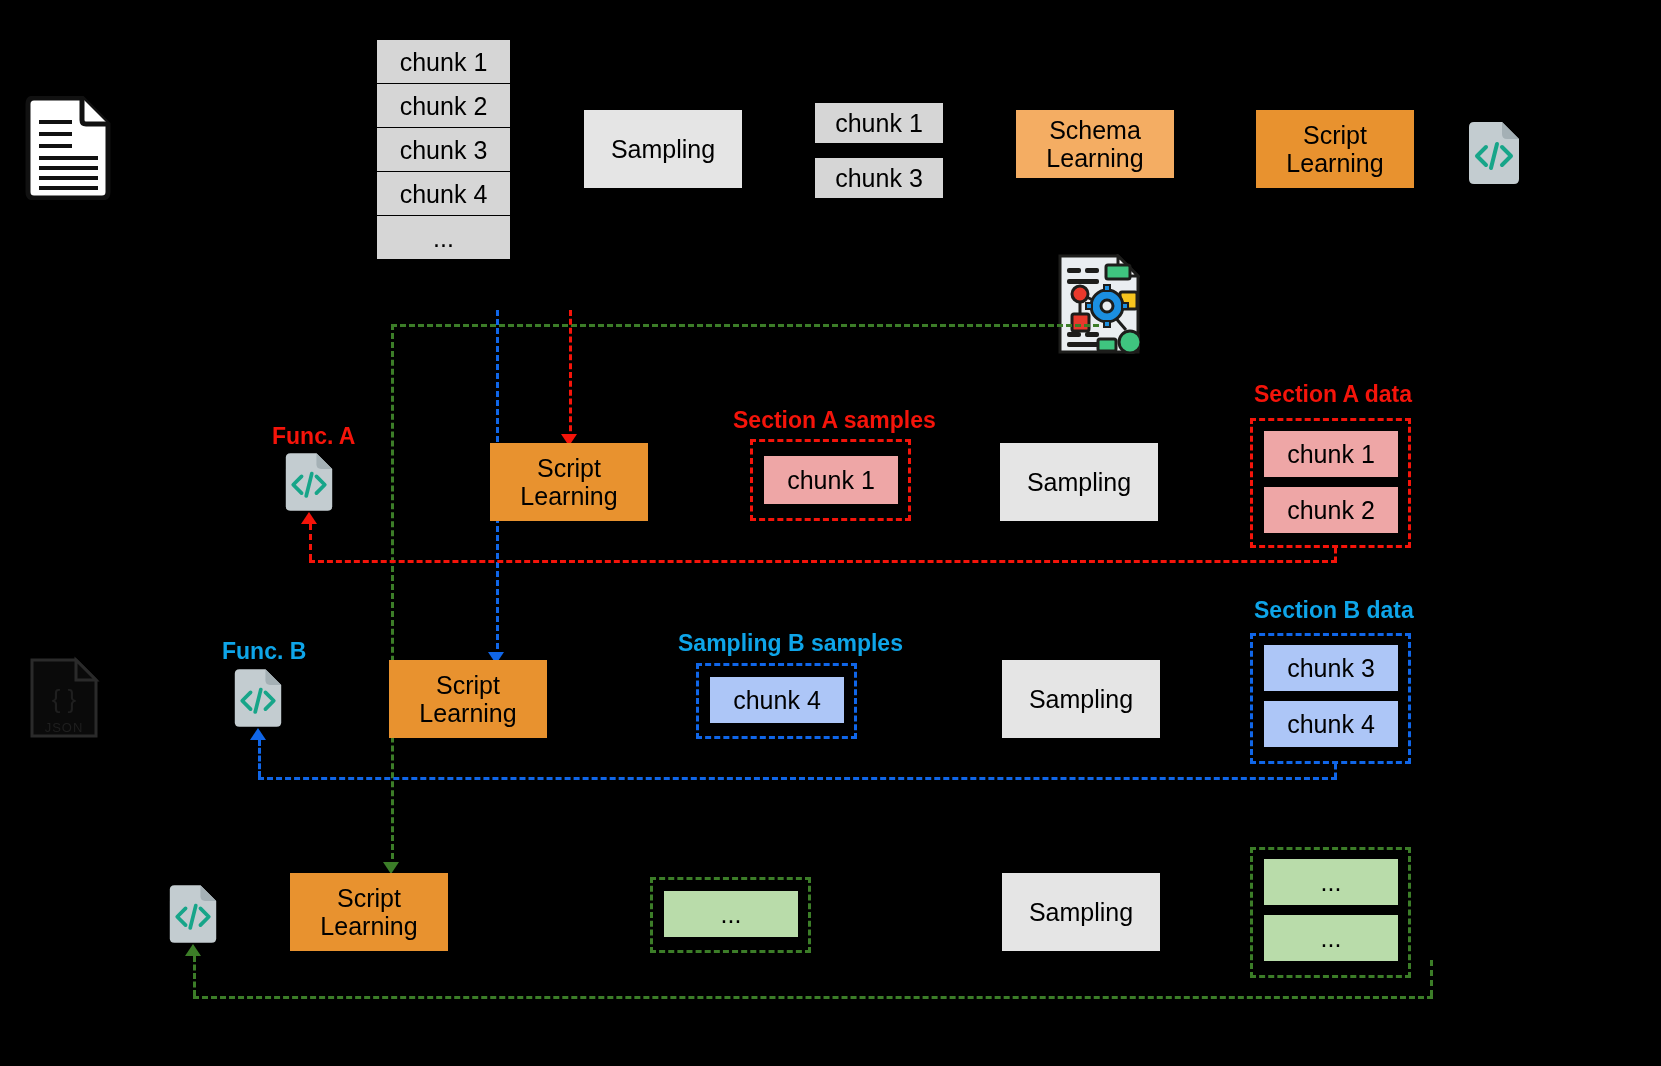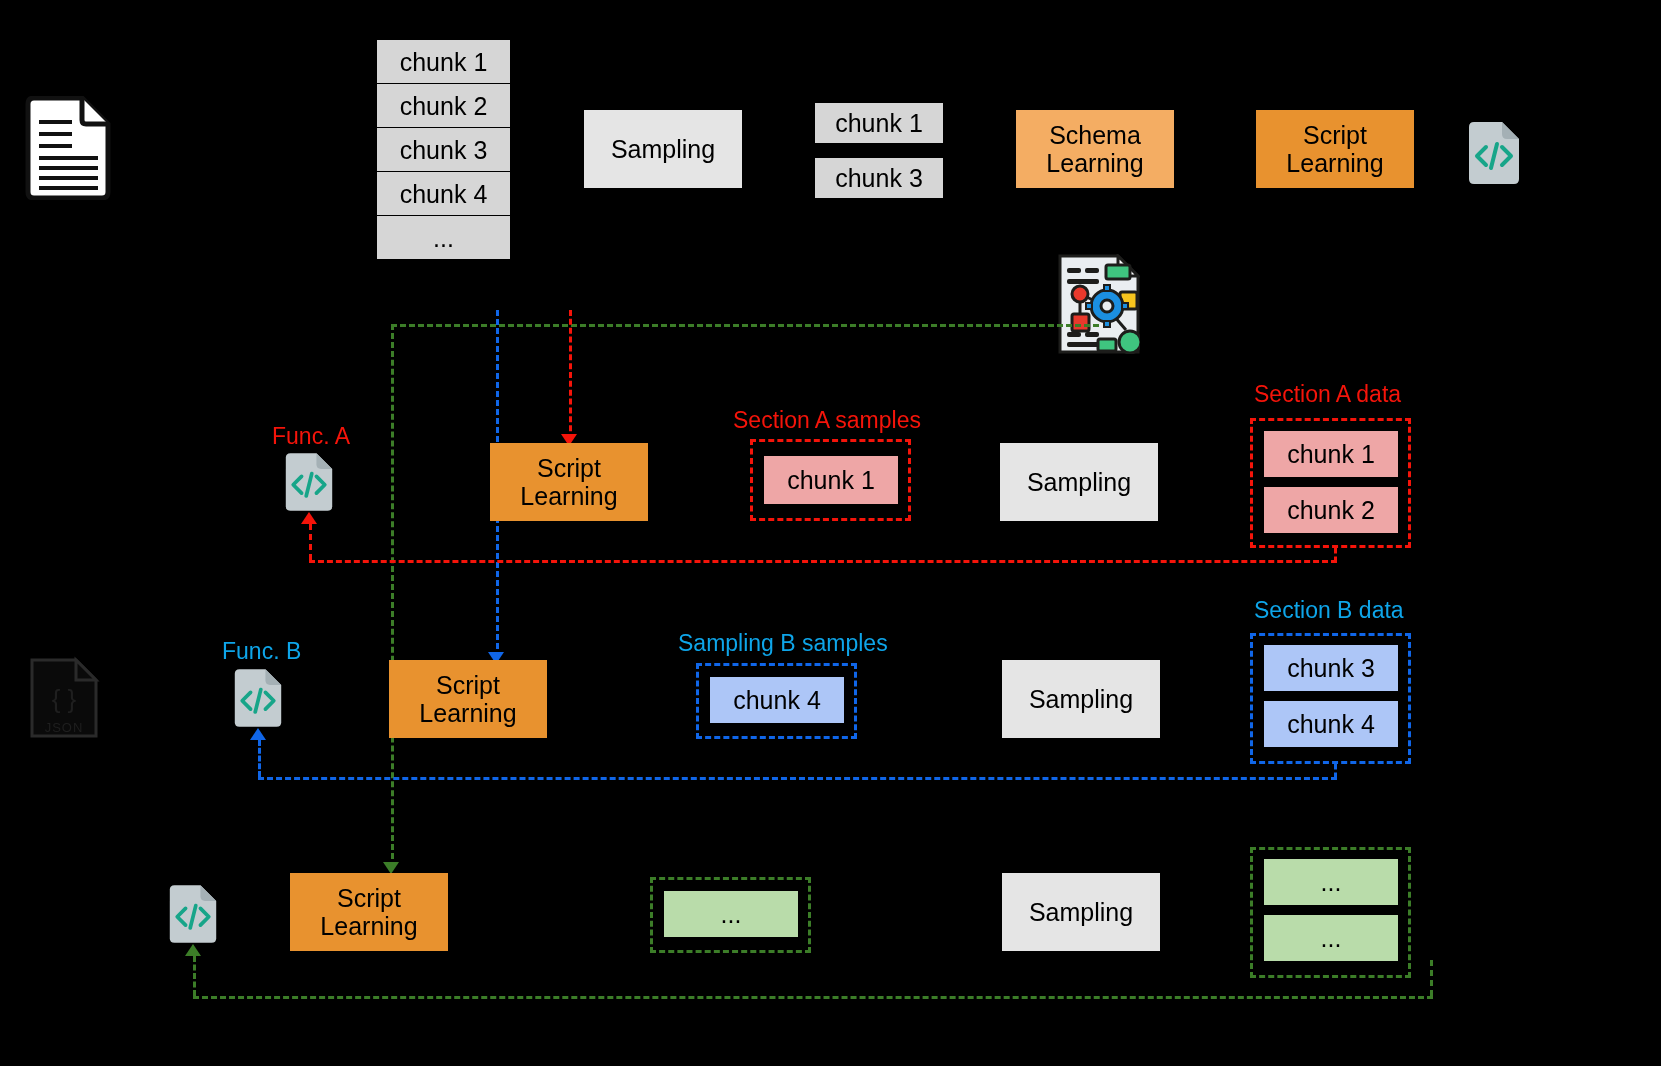--- a/index.html
+++ b/index.html
@@ -33,21 +33,21 @@
   .c-green{background:#b9dcaa;}
 
   
   .frame{position:absolute;box-sizing:border-box;background:transparent;}
   .frame.red{border:3px dashed #f5140a;}
   .frame.blue{border:3px dashed #1066e8;}
   .frame.green{border:3px dashed #3c7d28;}
 
   
   .caption{
-    position:absolute;font-size:23px;font-weight:normal;white-space:nowrap;
+    position:absolute;font-size:23px;font-weight:bold;white-space:nowrap;
   }
   .caption.red{color:#f5140a;}
   .caption.blue{color:#0ea5e9;}
 
   
   .seg{position:absolute;}
   .seg.h{border-top-style:dashed;border-top-width:3px;height:0;}
   .seg.v{border-left-style:dashed;border-left-width:3px;width:0;}
   .red-l{border-color:#f5140a;}
   .blue-l{border-color:#1066e8;}
@@ -94,21 +94,21 @@
   <div class="box chunk c-gray" style="left:377px;top:84px;width:133px;height:43px;">chunk 2</div>
   <div class="box chunk c-gray" style="left:377px;top:128px;width:133px;height:43px;">chunk 3</div>
   <div class="box chunk c-gray" style="left:377px;top:172px;width:133px;height:43px;">chunk 4</div>
   <div class="box chunk c-gray" style="left:377px;top:216px;width:133px;height:43px;">...</div>
 
   <div class="box proc c-sampling" style="left:584px;top:110px;width:158px;height:78px;">Sampling</div>
 
   <div class="box chunk c-gray" style="left:815px;top:103px;width:128px;height:40px;">chunk 1</div>
   <div class="box chunk c-gray" style="left:815px;top:158px;width:128px;height:40px;">chunk 3</div>
 
-  <div class="box proc c-schema" style="left:1016px;top:110px;width:158px;height:78px;">Schema
+  <div class="box proc c-schema" style="left:1016px;top:110px;width:158px;height:68px;">Schema
 Learning</div>
 
   <div class="box proc c-script" style="left:1256px;top:110px;width:158px;height:78px;">Script
 Learning</div>
 
   <div class="icon" style="left:1466px;top:121px;">
     <svg width="56" height="64" viewBox="0 0 56 64">
       <path d="M3 6 Q3 1 8 1 H36 L53 18 V58 Q53 63 48 63 H8 Q3 63 3 58 Z" fill="#c3ccd0"></path>
       <path d="M36 1 L53 18 H41 Q36 18 36 13 Z" fill="#a4b0b5"></path>
       <g stroke="#17a589" stroke-width="4" fill="none" stroke-linecap="round" stroke-linejoin="round">

